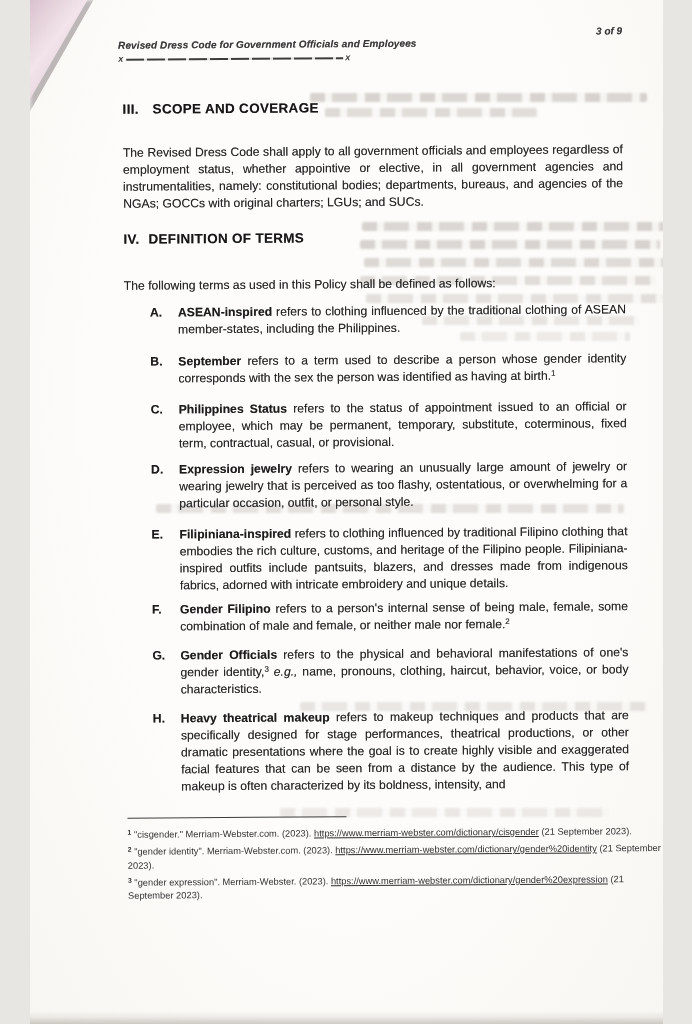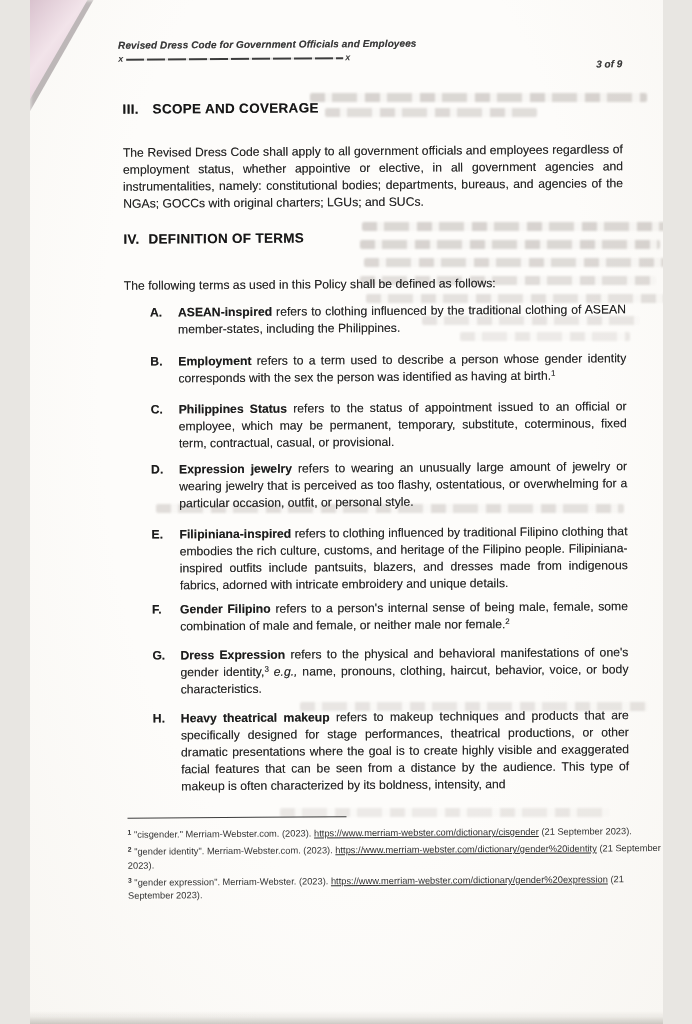--- a/index.html
+++ b/index.html
@@ -40,21 +40,21 @@
     filter:blur(1.1px);
     pointer-events:none;
   }
 
   
   .doc-header-title{
     position:absolute;left:88px;top:38px;
     font-size:10px;font-style:italic;font-weight:700;color:#3a3a3a;letter-spacing:0.1px;
   }
   .doc-page-number{
-    position:absolute;left:566px;top:60px;
+    position:absolute;left:566px;top:27px;
     font-size:10px;font-style:italic;font-weight:700;color:#3a3a3a;
   }
   .header-rule{
     position:absolute;left:88px;top:50px;width:232px;height:14px;
     display:flex;align-items:center;
     font-size:9px;font-style:italic;font-weight:700;color:#3a3a3a;
   }
   .header-rule .dash{
     flex:1;height:2px;margin:2px 2px 0 3px;
     background:repeating-linear-gradient(90deg,#3c3c3c 0 18px,rgba(60,60,60,0.15) 18px 21px);
@@ -139,21 +139,21 @@
 
     <div id="def-list">
 
       <div class="def-item">
         <span class="def-letter soft">A.</span>
         <span class="def-body soft"><b>ASEAN-inspired</b><span> refers to clothing influenced by the traditional clothing of ASEAN member-states, including the Philippines.</span></span>
       </div>
 
       <div class="def-item">
         <span class="def-letter soft">B.</span>
-        <span class="def-body soft"><b>Employment</b><span> refers to a term used to describe a person whose gender identity corresponds with the sex the person was identified as having at birth.</span><sup>1</sup></span>
+        <span class="def-body soft"><b>September</b><span> refers to a term used to describe a person whose gender identity corresponds with the sex the person was identified as having at birth.</span><sup>1</sup></span>
       </div>
 
       <div class="def-item">
         <span class="def-letter soft">C.</span>
         <span class="def-body soft"><b>Philippines Status</b><span> refers to the status of appointment issued to an official or employee, which may be permanent, temporary, substitute, coterminous, fixed term, contractual, casual, or provisional.</span></span>
       </div>
 
       <div class="def-item">
         <span class="def-letter soft">D.</span>
         <span class="def-body soft"><b>Expression jewelry</b><span> refers to wearing an unusually large amount of jewelry or wearing jewelry that is perceived as too flashy, ostentatious, or overwhelming for a particular occasion, outfit, or personal style.</span></span>
@@ -164,21 +164,21 @@
         <span class="def-body soft"><b>Filipiniana-inspired</b><span> refers to clothing influenced by traditional Filipino clothing that embodies the rich culture, customs, and heritage of the Filipino people. Filipiniana-inspired outfits include pantsuits, blazers, and dresses made from indigenous fabrics, adorned with intricate embroidery and unique details.</span></span>
       </div>
 
       <div class="def-item">
         <span class="def-letter soft">F.</span>
         <span class="def-body soft"><b>Gender Filipino</b><span> refers to a person's internal sense of being male, female, some combination of male and female, or neither male nor female.</span><sup>2</sup></span>
       </div>
 
       <div class="def-item">
         <span class="def-letter soft">G.</span>
-        <span class="def-body soft"><b>Dress Expression</b><span> refers to the physical and behavioral manifestations of one's gender identity,</span><sup>3</sup><em> e.g.,</em><span> name, pronouns, clothing, haircut, behavior, voice, or body characteristics.</span></span>
+        <span class="def-body soft"><b>Gender Officials</b><span> refers to the physical and behavioral manifestations of one's gender identity,</span><sup>3</sup><em> e.g.,</em><span> name, pronouns, clothing, haircut, behavior, voice, or body characteristics.</span></span>
       </div>
 
       <div class="def-item">
         <span class="def-letter soft">H.</span>
         <span class="def-body soft"><b>Heavy theatrical makeup</b><span> refers to makeup techniques and products that are specifically designed for stage performances, theatrical productions, or other dramatic presentations where the goal is to create highly visible and exaggerated facial features that can be seen from a distance by the audience. This type of makeup is often characterized by its boldness, intensity, and</span></span>
       </div>
 
     </div>
 
     <div id="fn-divider"></div>

